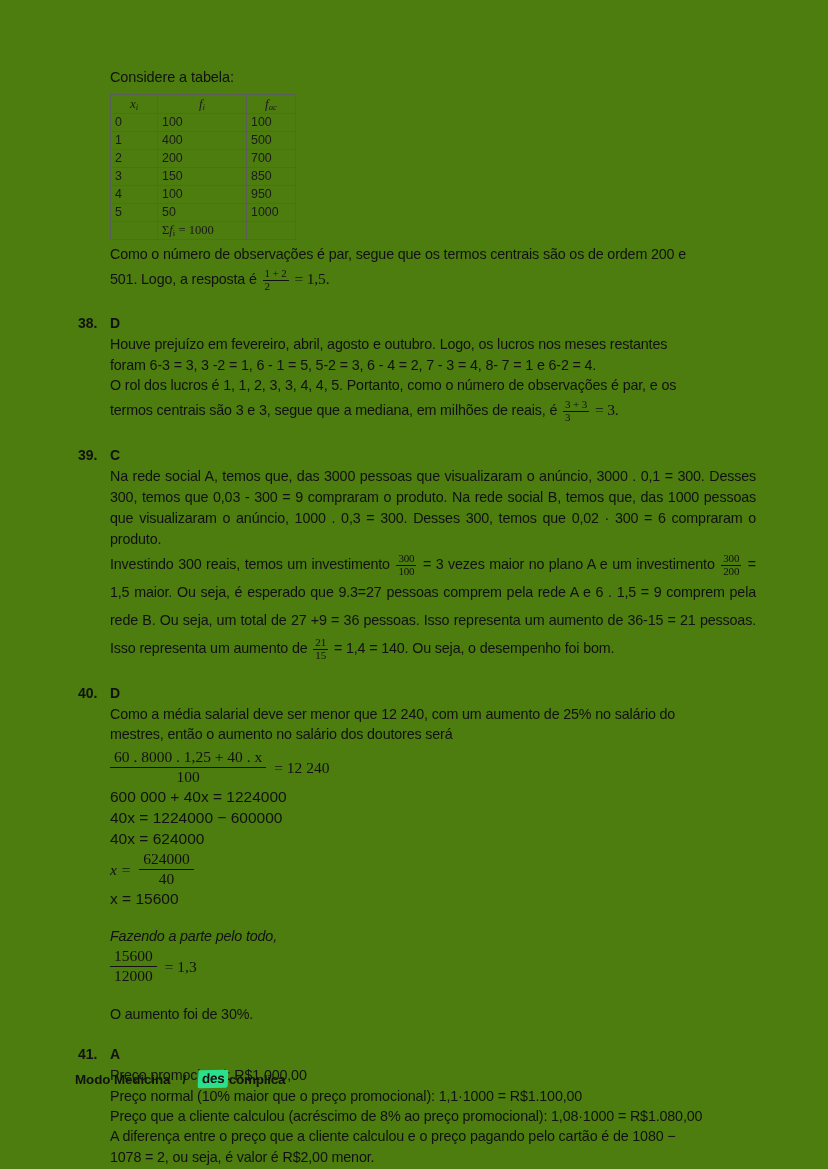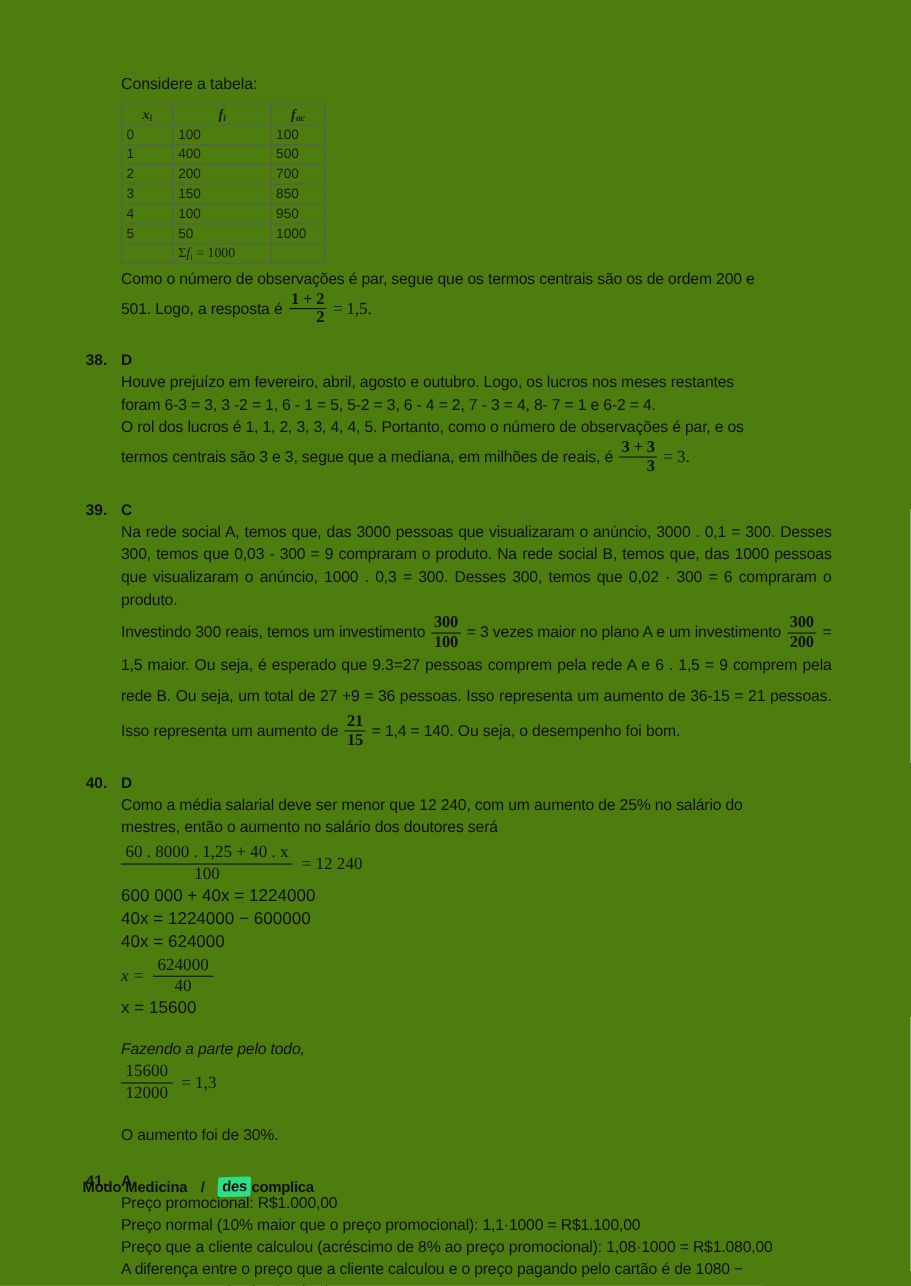--- a/index.html
+++ b/index.html
@@ -69,21 +69,21 @@
     border: 1px solid #5c5c5c;
     padding: 1px 4px;
     height: 15px;
     vertical-align: middle;
     font-weight: normal;
     text-align: left;
   }
   table.freq th {
     font-family: "Liberation Serif", serif;
     font-style: italic;
-    font-weight: bold;
+    font-weight: normal;
     text-align: center;
     font-size: 13px;
     height: 16px;
   }
   table.freq th sub, table.freq td sub {
     font-size: 0.68em;
     vertical-align: baseline;
     position: relative;
     top: 2px;
   }
@@ -100,26 +100,25 @@
   
   .mathserif {
     font-family: "Liberation Serif", serif;
     font-size: 15.5px;
   }
 
   
   .frac {
     display: inline-block;
     vertical-align: -0.52em;
-    text-align: right;
-    font-family: "Liberation Serif", serif;
-    font-size: 15px;
+    text-align: left;
+    font-family: "Liberation Serif", serif;
+    font-size: 11px;
     line-height: 1.08;
     margin: 0 2px;
-    font-weight: bold;
   }
   .frac .num { display: block; padding: 0 2px; }
   .frac .den { display: block; padding: 0 2px; border-top: 1px solid #111; }
 
   
   .dfrac {
     display: inline-block;
     vertical-align: middle;
     text-align: center;
     font-family: "Liberation Serif", serif;

